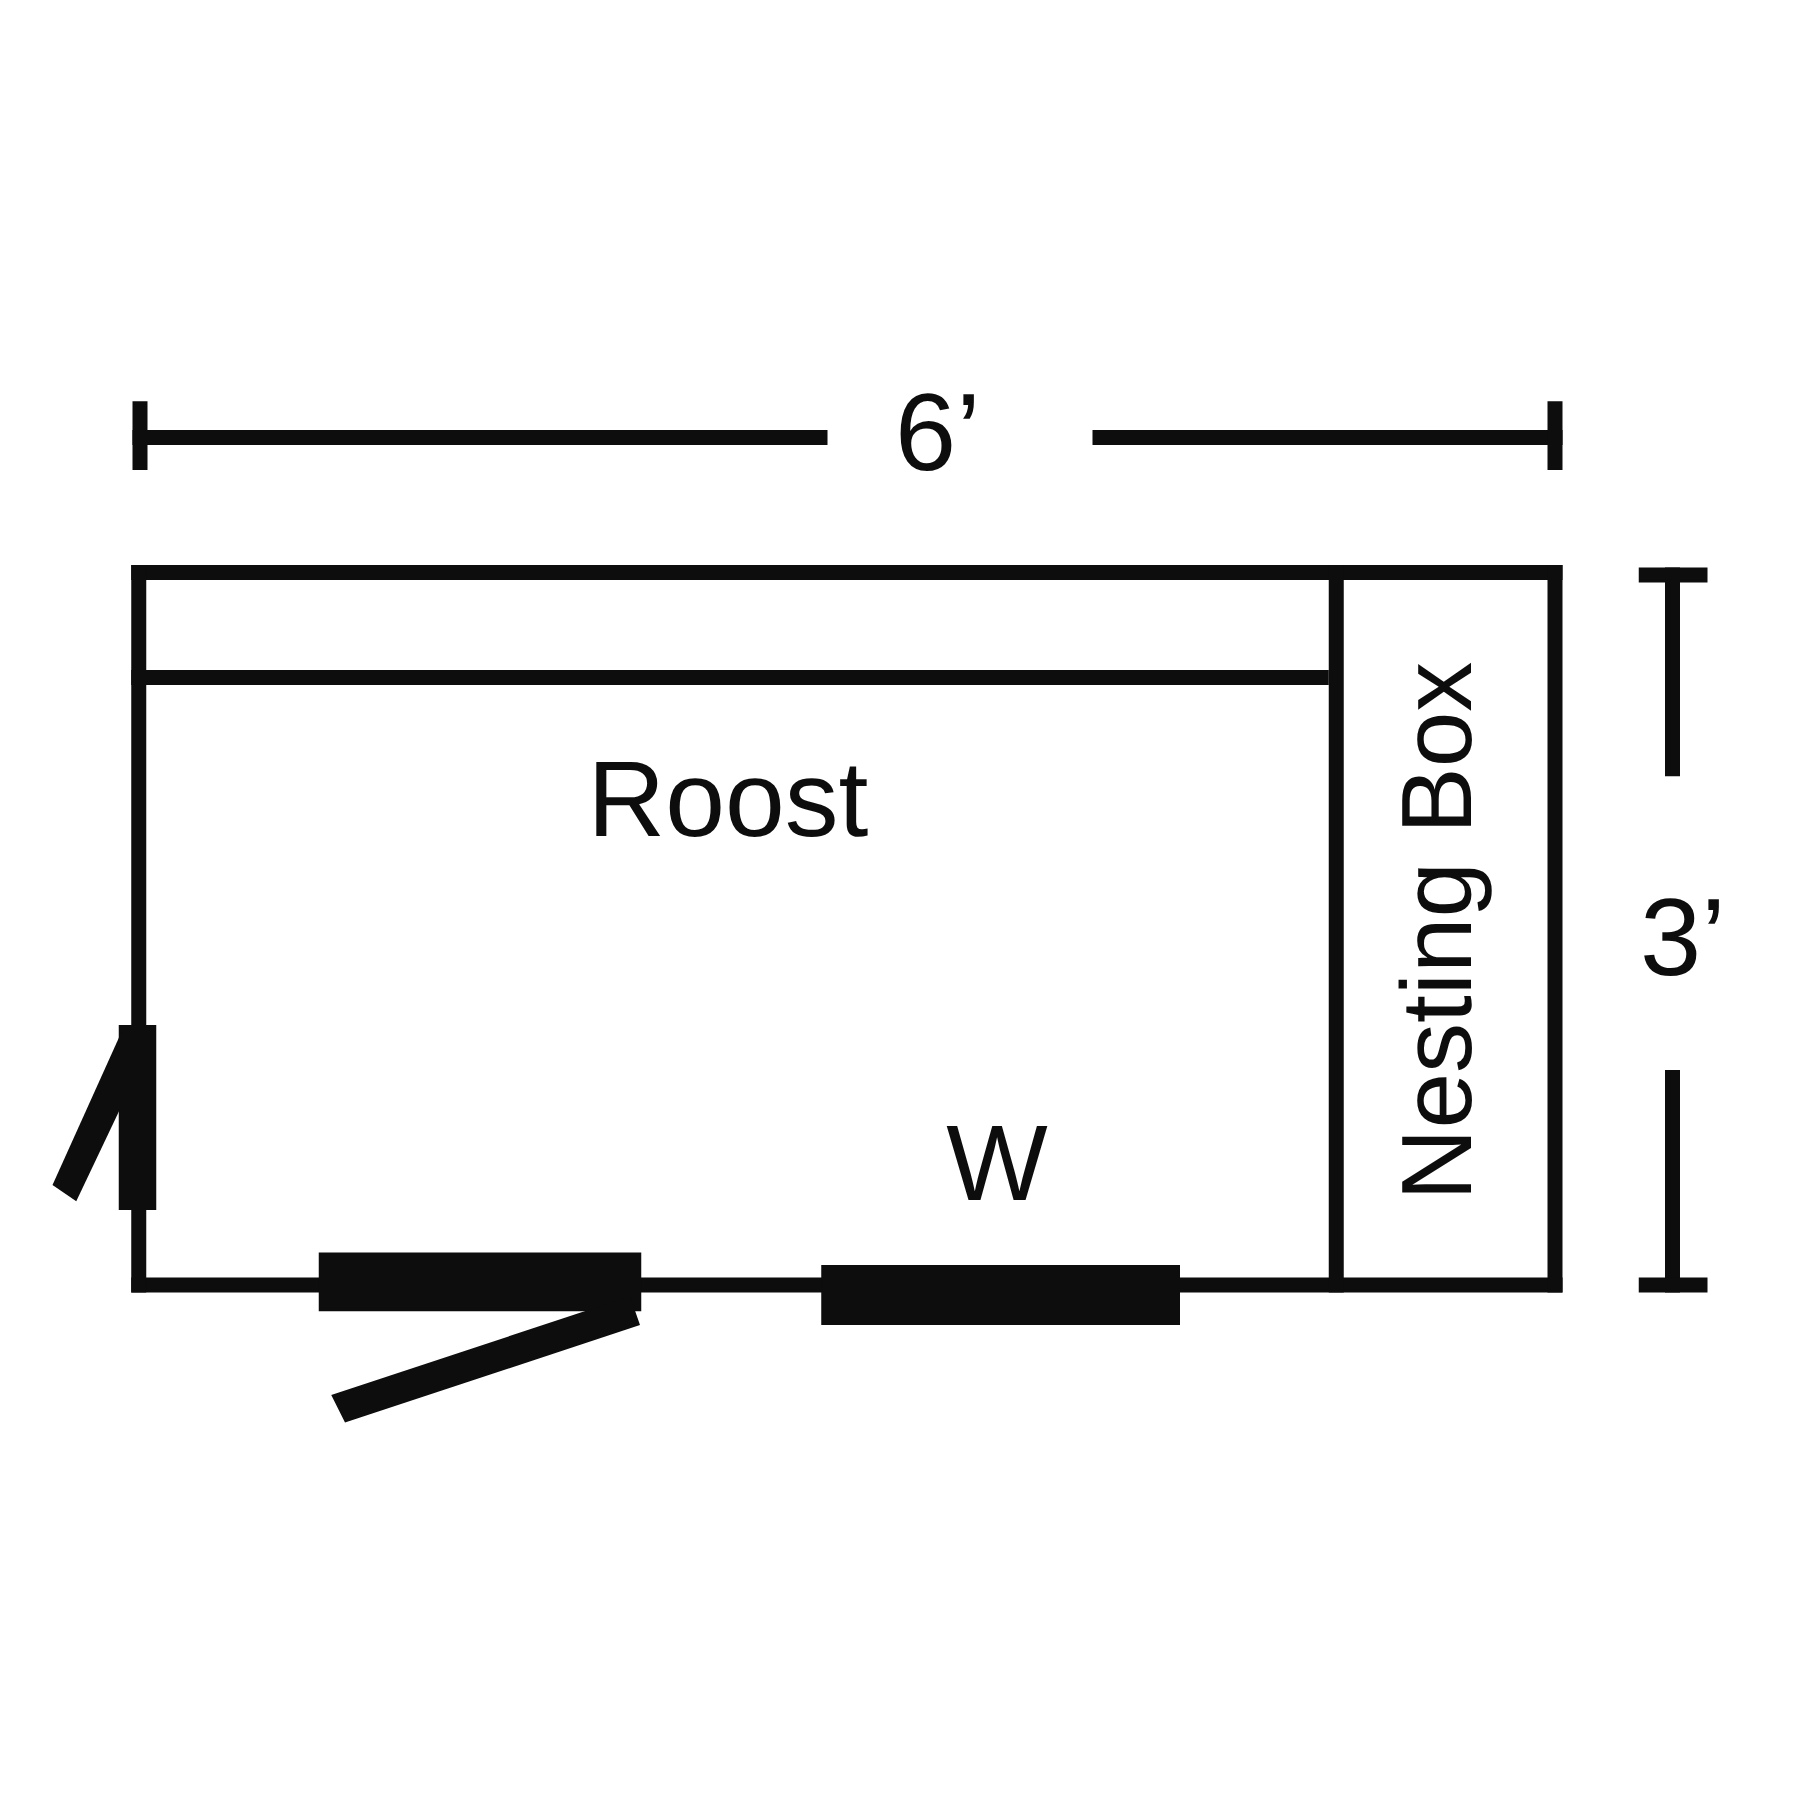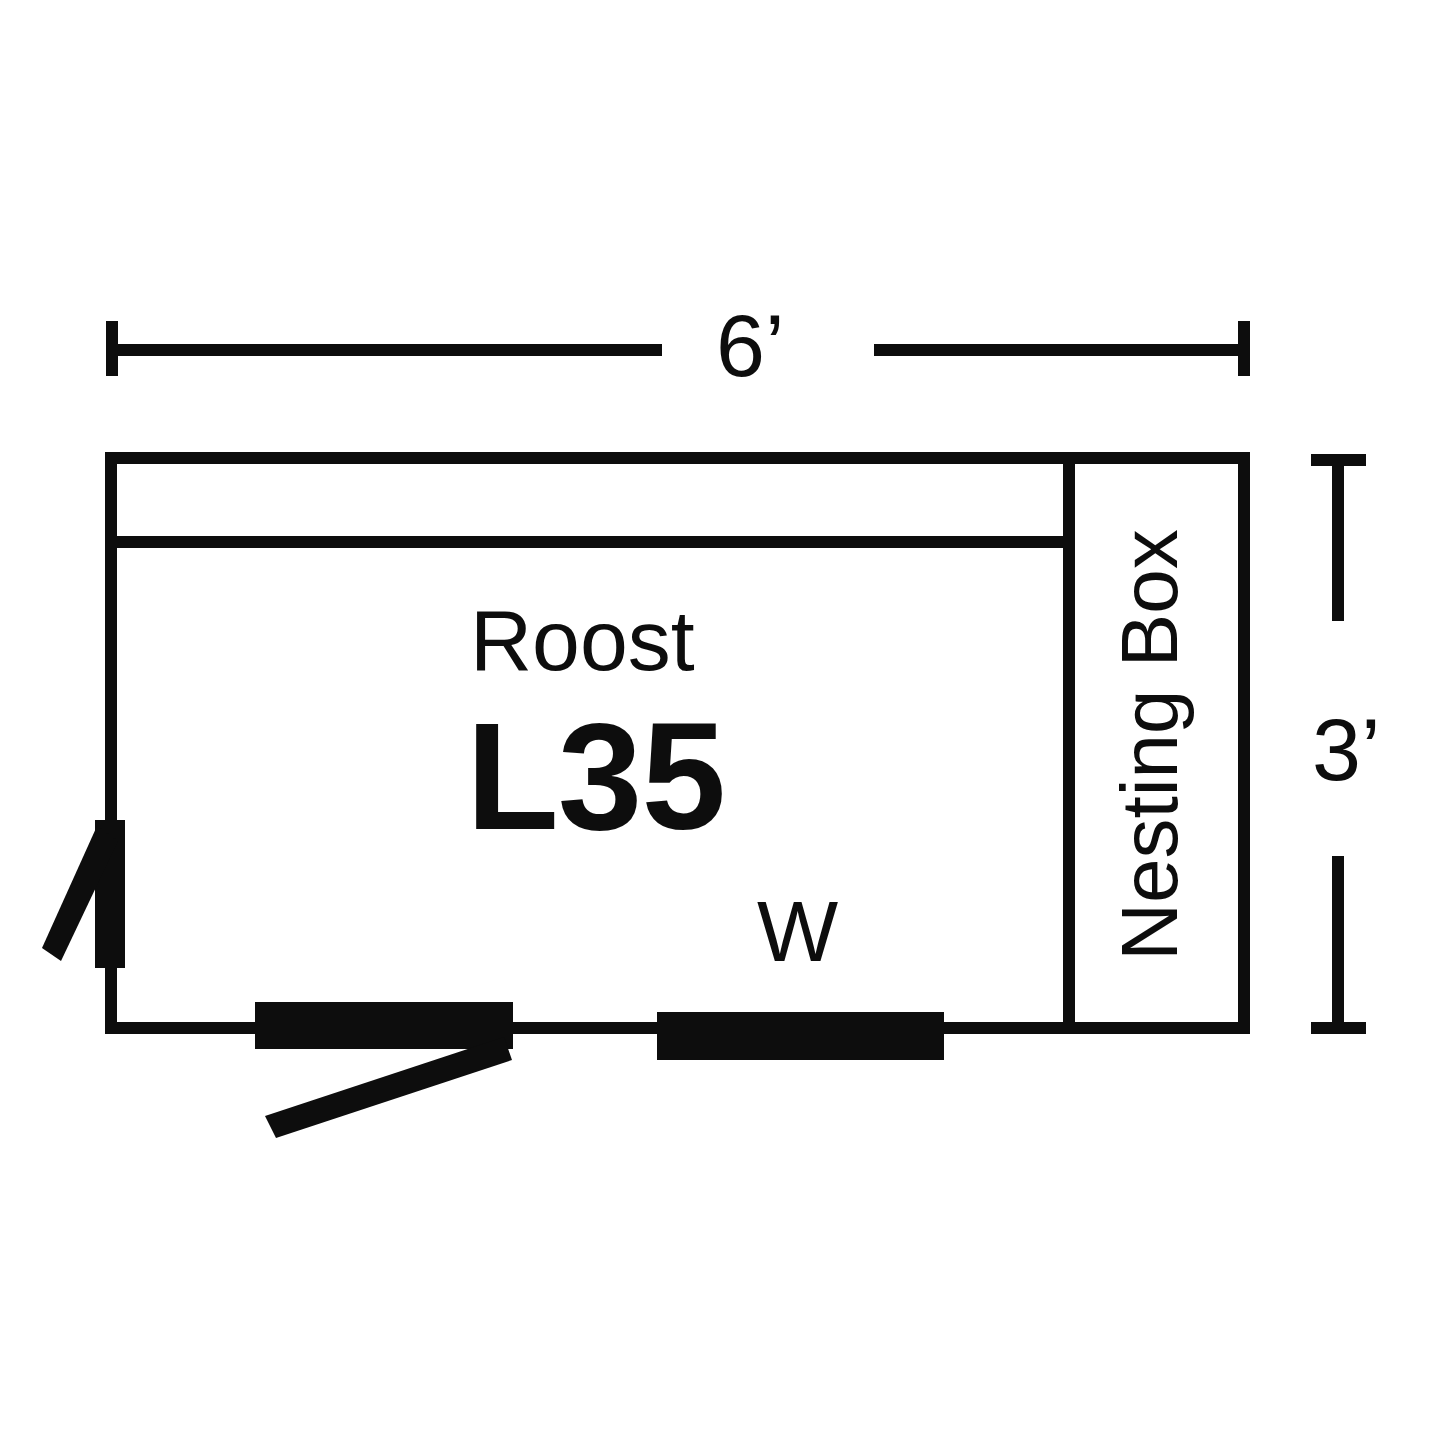--- a/index.html
+++ b/index.html
@@ -121,19 +121,18 @@
     </g>
 
   </svg>
 
   <div class="lbl" id="label-width">6’</div>
 
   <div class="lbl" id="label-height">3’</div>
 
   <div class="lbl" id="label-roost">Roost</div>
 
-  <div class="lbl" id="label-code">L35</div>
 
   <div class="lbl" id="label-window">W</div>
 
   <div class="lbl" id="label-nesting-box">Nesting Box</div>
 
 </div>
 
 </body></html>

